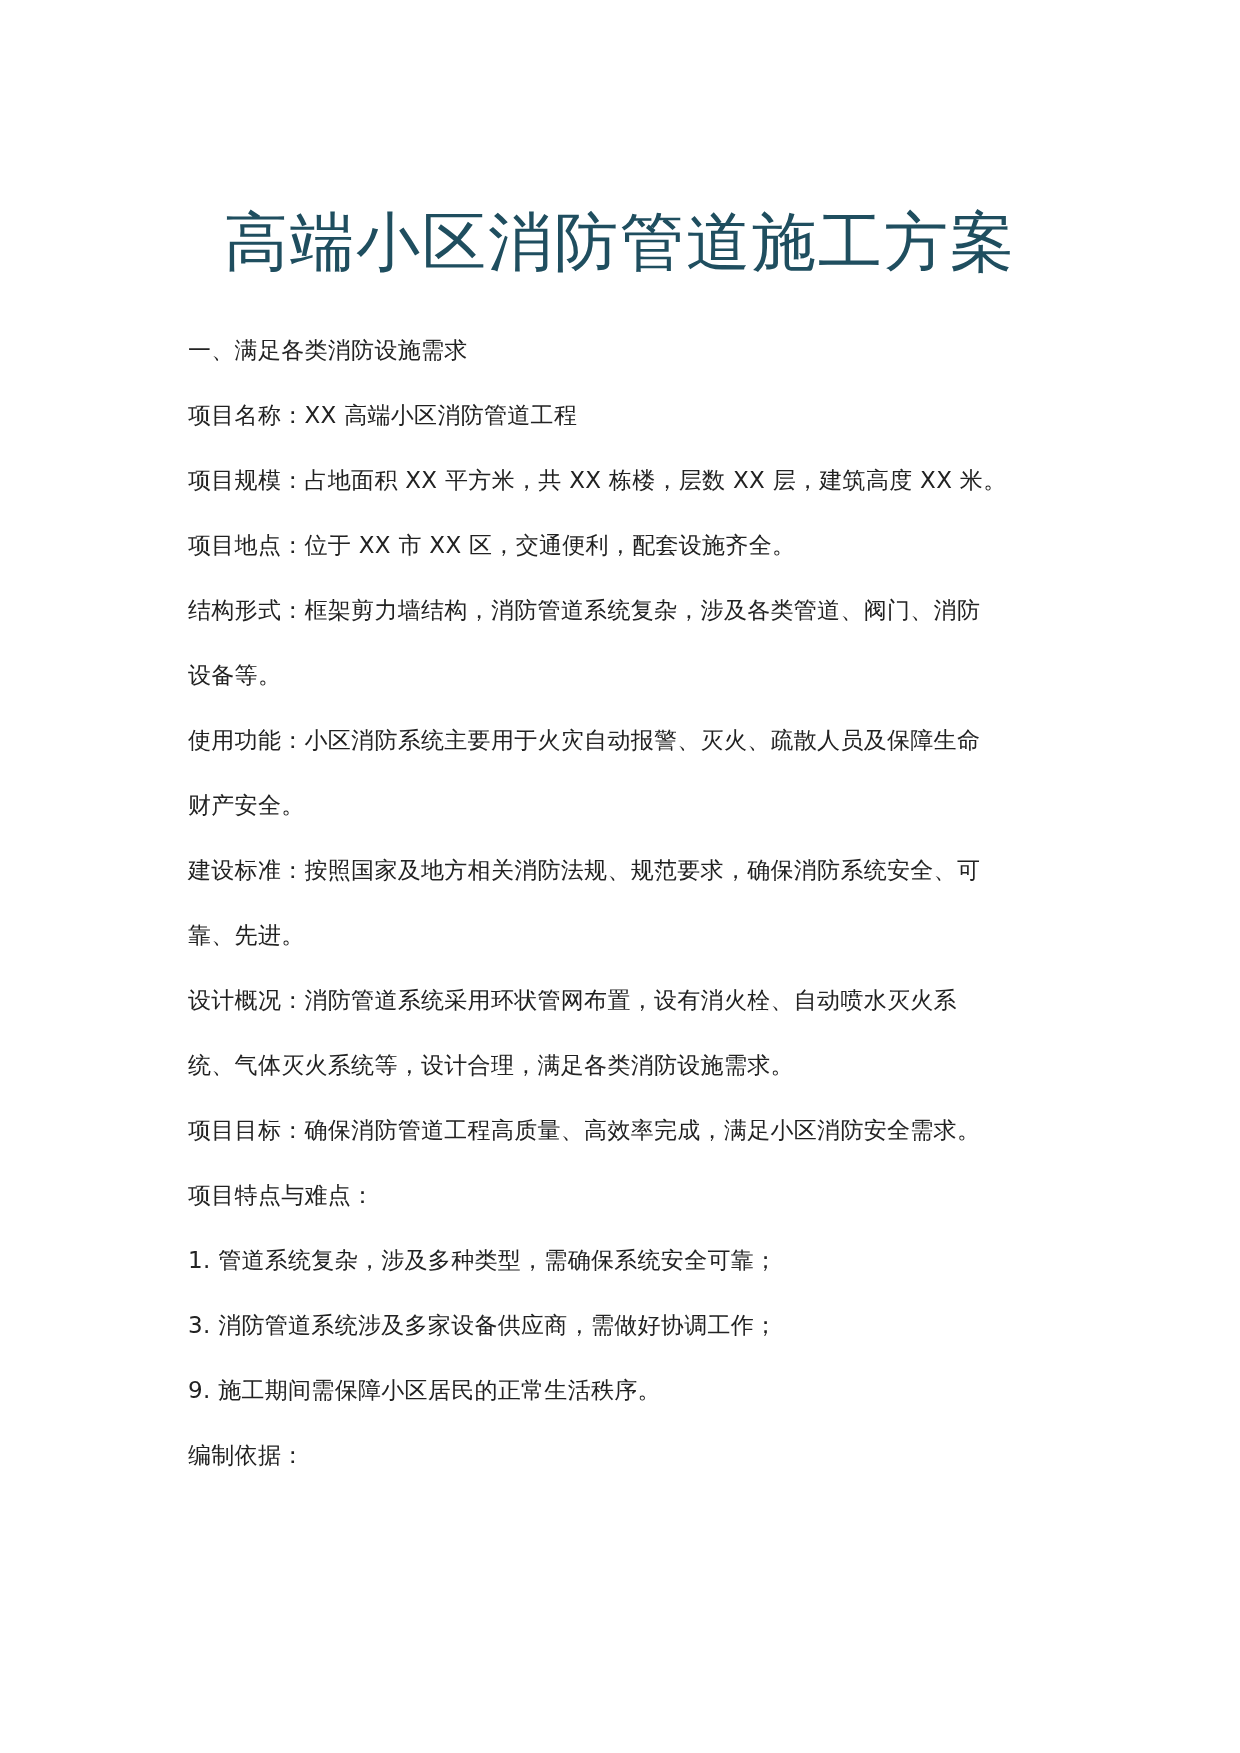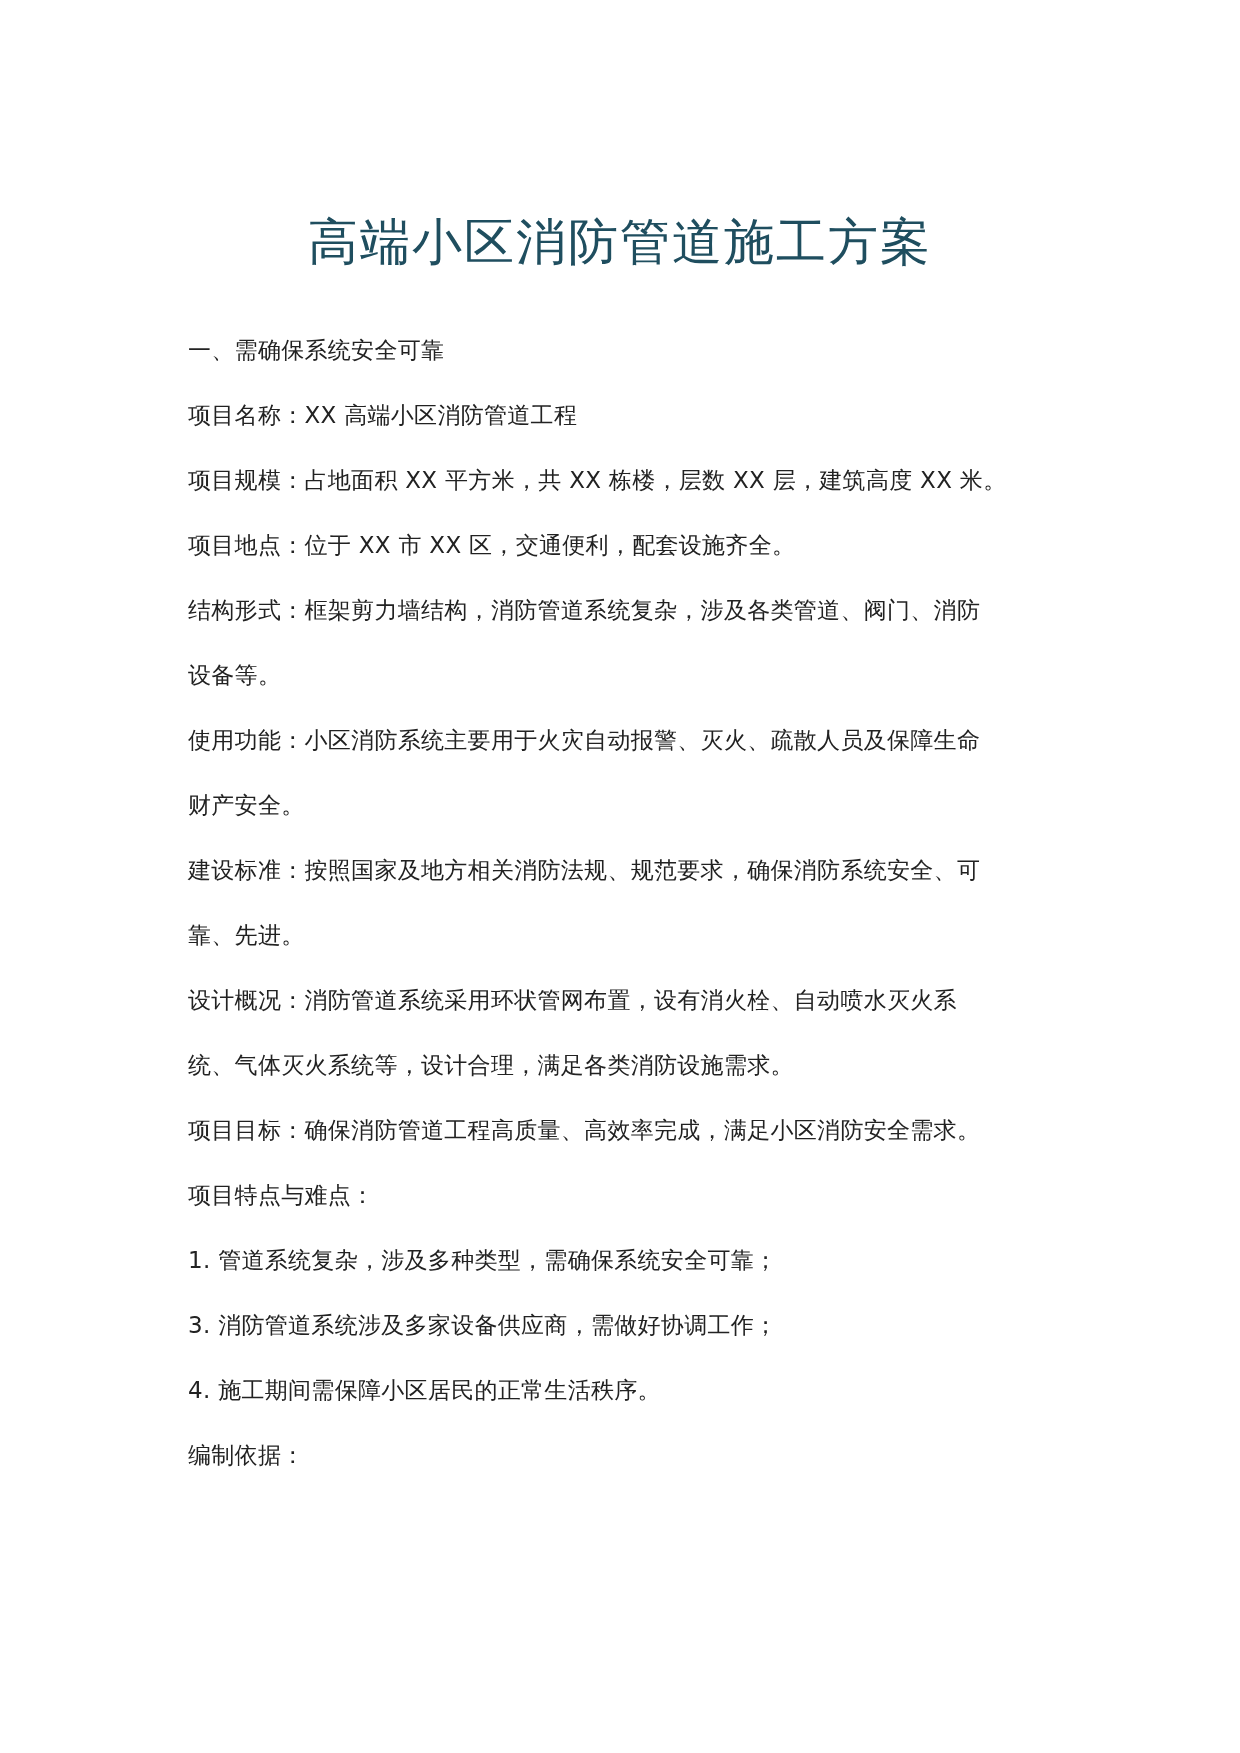--- a/index.html
+++ b/index.html
@@ -1,41 +1,41 @@
 <!DOCTYPE html>
 <html><head>
 <meta charset="utf-8">
 <style>
   html, body { margin: 0; padding: 0; background: #ffffff; }
   body { width: 1240px; height: 1753px; position: relative; overflow: hidden;
          font-family: "DejaVu Sans", "Liberation Sans", sans-serif; }
   .page { position: absolute; left: 0; top: 0; width: 1240px; height: 1753px; }
   .title { position: absolute; left: 0; width: 1240px; top: 212px; text-align: center;
-           font-size: 50px; font-weight: 300; color: #1f4e5f; letter-spacing: 2px; line-height: 60px; }
+           font-size: 64px; font-weight: 300; color: #1f4e5f; letter-spacing: 2px; line-height: 60px; }
   .body { position: absolute; left: 188px; top: 318px; width: 880px; }
   .line { font-size: 23px; color: #222222; line-height: 65px; white-space: nowrap; letter-spacing: 0.3px; }
 </style>
 </head>
 <body>
 
 <div class="page">
   <div class="title">高端小区消防管道施工方案</div>
   <div class="body">
-    <div class="line">一、需确保系统安全可靠</div>
+    <div class="line">一、满足各类消防设施需求</div>
     <div class="line">项目名称：XX 高端小区消防管道工程</div>
     <div class="line">项目规模：占地面积 XX 平方米，共 XX 栋楼，层数 XX 层，建筑高度 XX 米。</div>
     <div class="line">项目地点：位于 XX 市 XX 区，交通便利，配套设施齐全。</div>
     <div class="line">结构形式：框架剪力墙结构，消防管道系统复杂，涉及各类管道、阀门、消防</div>
     <div class="line">设备等。</div>
     <div class="line">使用功能：小区消防系统主要用于火灾自动报警、灭火、疏散人员及保障生命</div>
     <div class="line">财产安全。</div>
     <div class="line">建设标准：按照国家及地方相关消防法规、规范要求，确保消防系统安全、可</div>
     <div class="line">靠、先进。</div>
     <div class="line">设计概况：消防管道系统采用环状管网布置，设有消火栓、自动喷水灭火系</div>
     <div class="line">统、气体灭火系统等，设计合理，满足各类消防设施需求。</div>
     <div class="line">项目目标：确保消防管道工程高质量、高效率完成，满足小区消防安全需求。</div>
     <div class="line">项目特点与难点：</div>
     <div class="line">1. 管道系统复杂，涉及多种类型，需确保系统安全可靠；</div>
     <div class="line">3. 消防管道系统涉及多家设备供应商，需做好协调工作；</div>
-    <div class="line">4. 施工期间需保障小区居民的正常生活秩序。</div>
+    <div class="line">9. 施工期间需保障小区居民的正常生活秩序。</div>
     <div class="line">编制依据：</div>
   </div>
 </div>
 
 </body></html>

